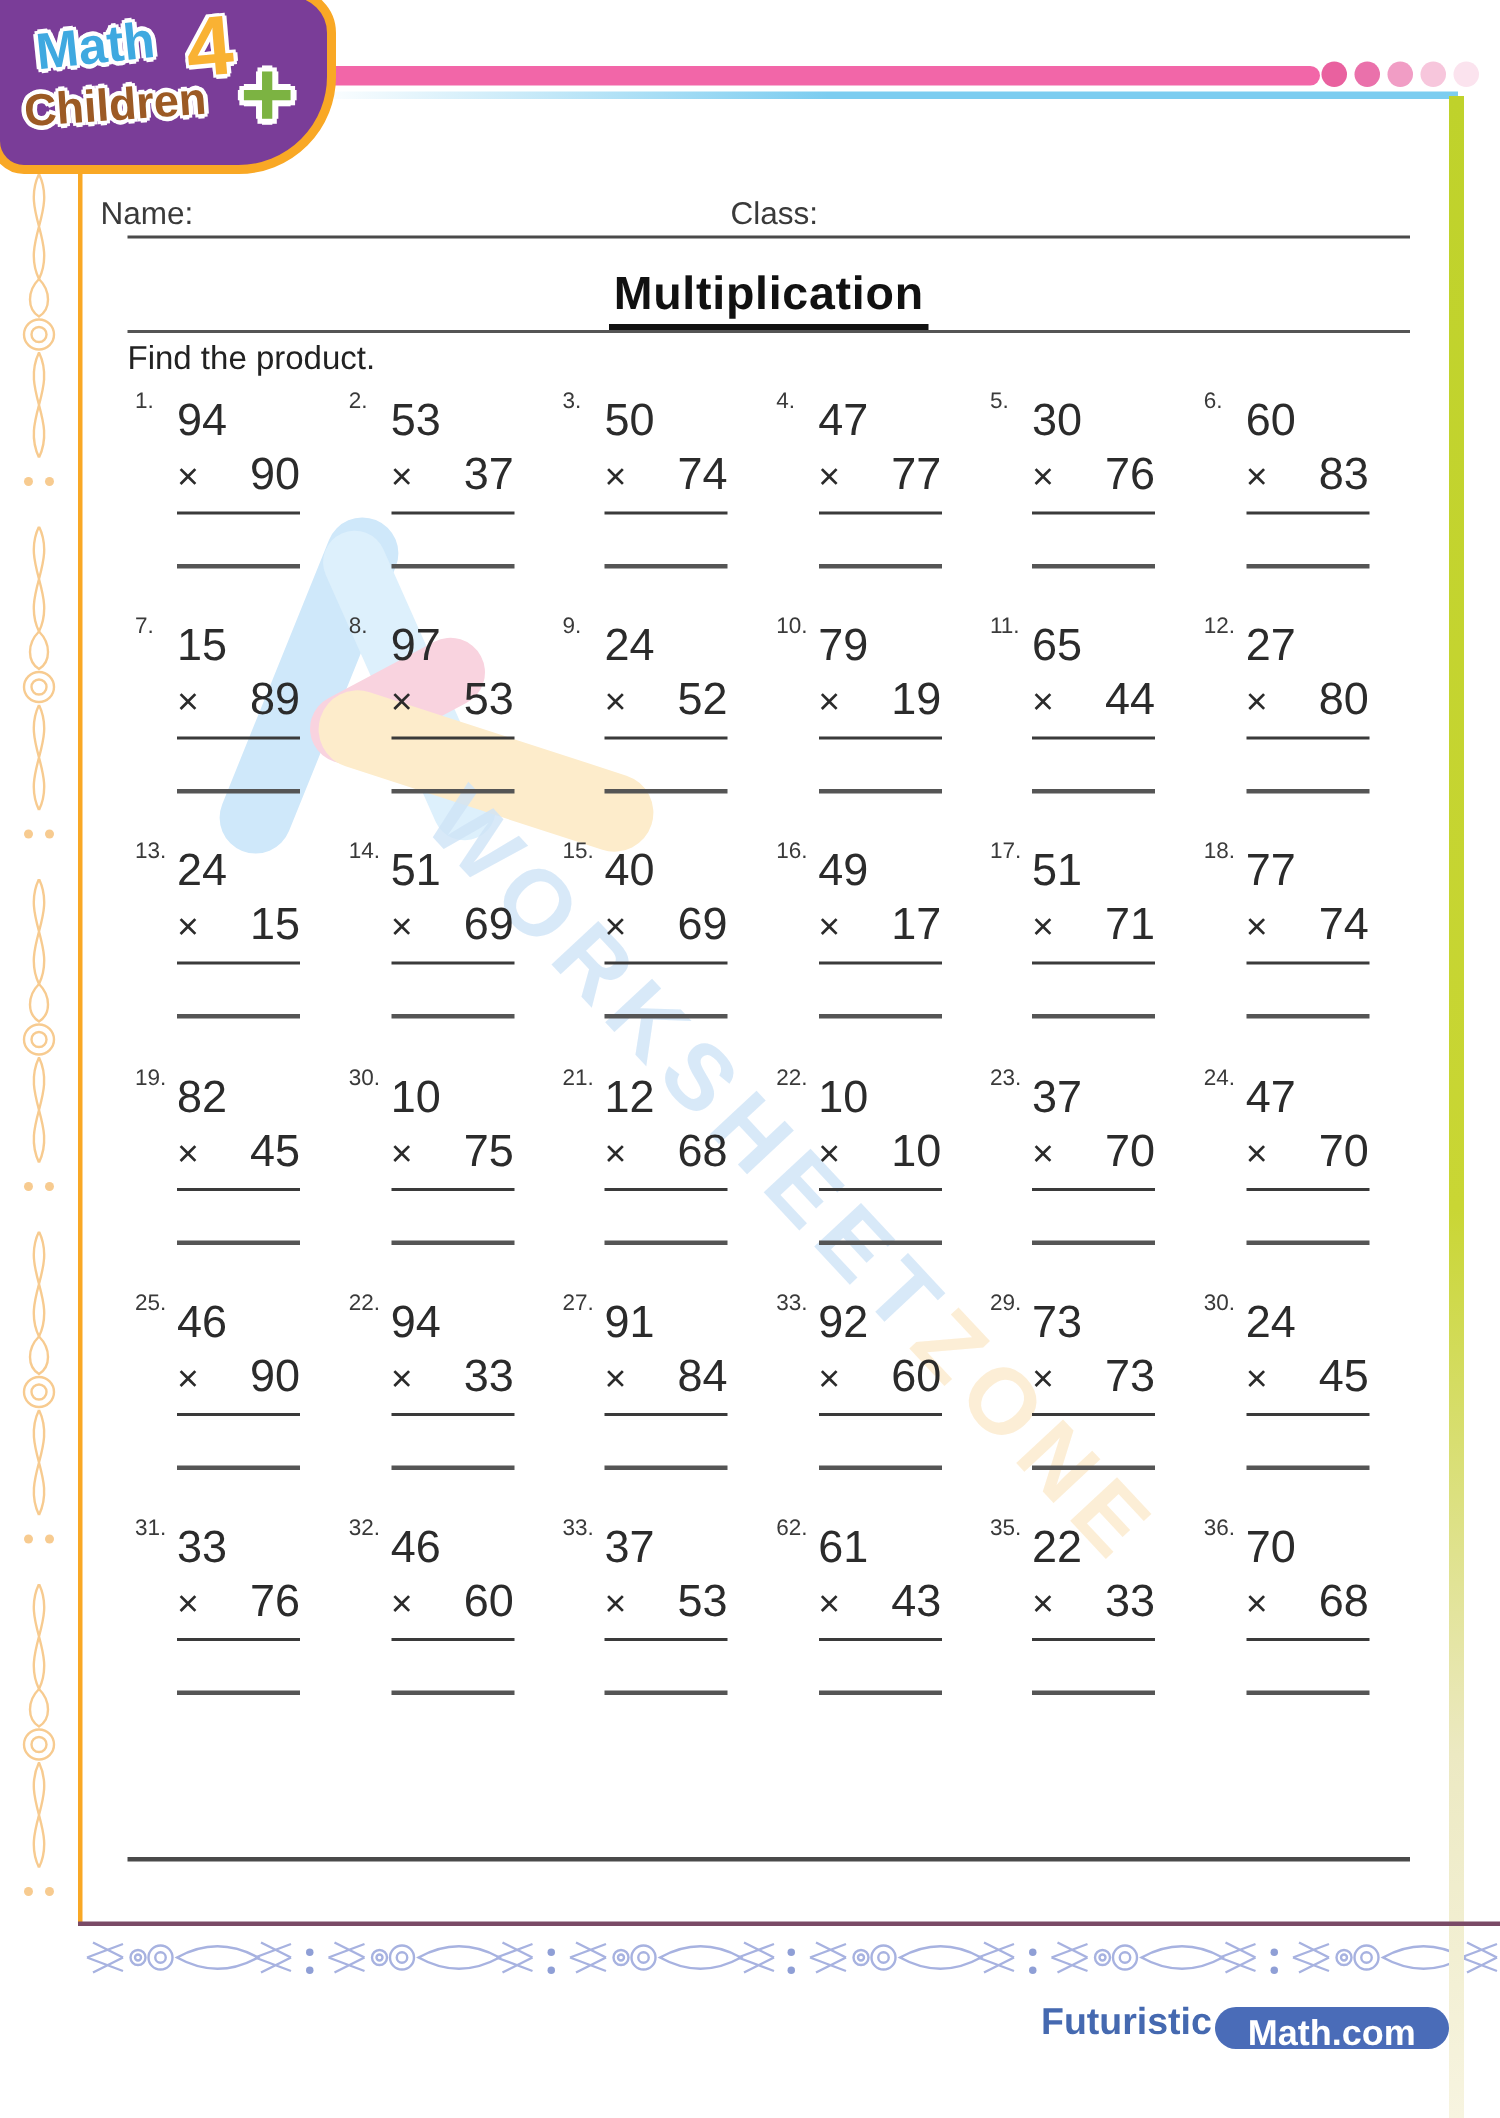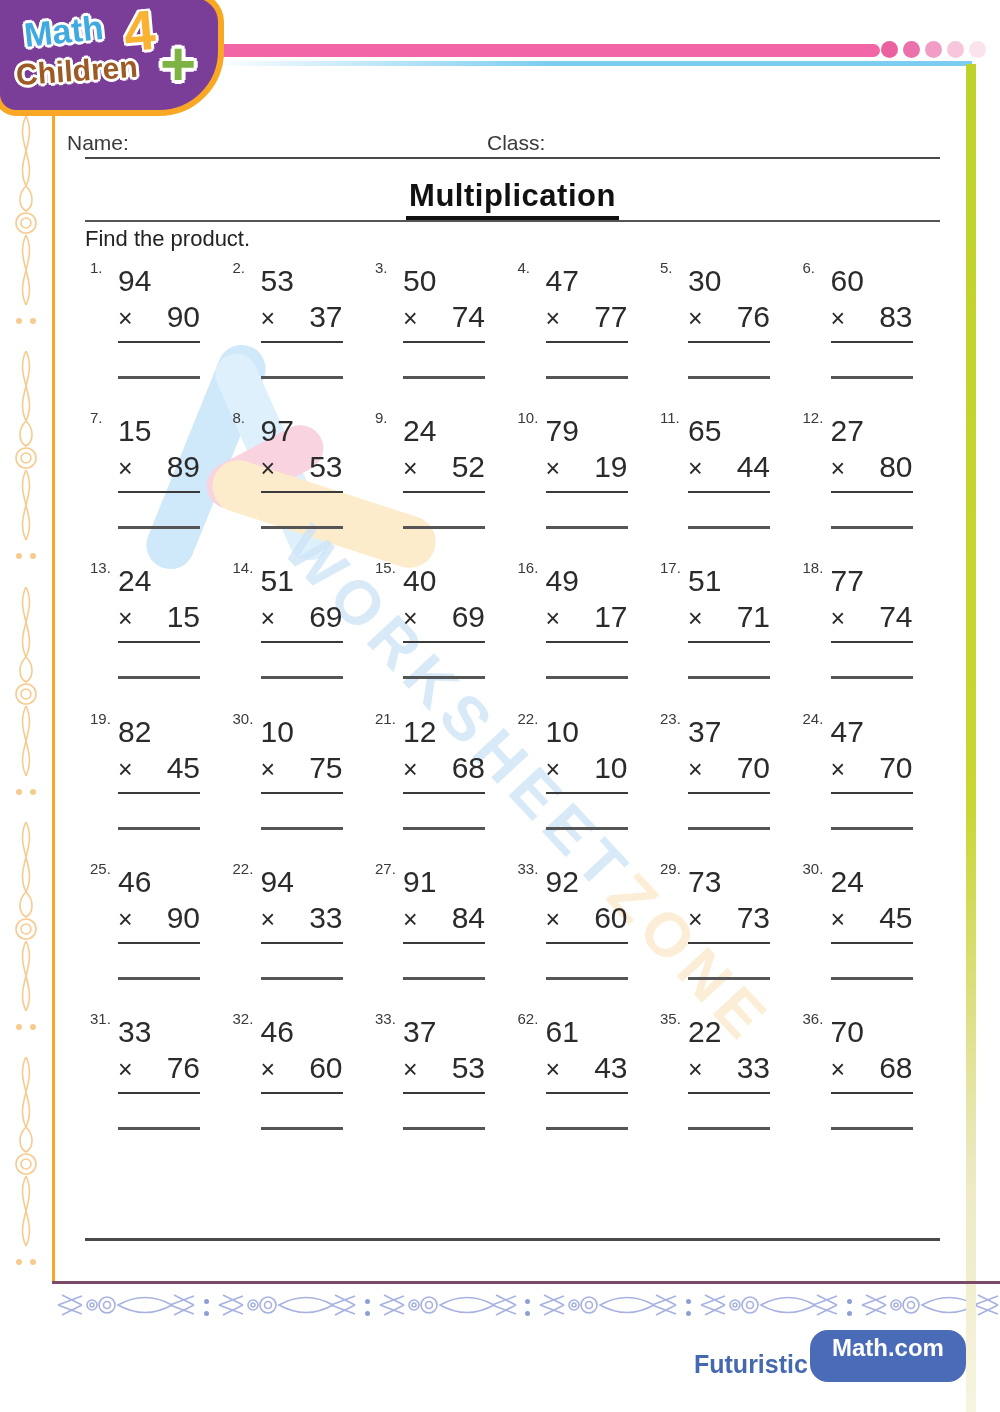--- a/index.html
+++ b/index.html
@@ -36,21 +36,21 @@
   
   .purple-line{position:absolute;left:52px;top:1281px;width:948px;height:3px;background:#7a4a66;z-index:2;}
   .bottom-ornaments{position:absolute;left:56px;top:1292px;width:944px;height:30px;z-index:1;
         display:flex;align-items:center;justify-content:space-between;}
   .sep-dots{display:flex;flex-direction:column;gap:7px;}
   .sep-dots i{width:5px;height:5px;border-radius:50%;background:#8f9fd6;display:block;}
 
   .brand{position:absolute;left:694px;top:1330px;z-index:5;display:flex;align-items:flex-end;cursor:pointer;}
   .brand .prefix{font-size:25px;font-weight:bold;color:#4569b0;letter-spacing:0px;line-height:36px;}
   .brand .pill{margin-left:2px;background:#4a6cb8;color:#fff;font-size:24px;font-weight:bold;
-        height:52px;line-height:36px;padding:0 22px;border-radius:18px;}
+        height:28px;line-height:36px;padding:0 22px;border-radius:18px;}
 
   
   .wm{position:absolute;z-index:0;border-radius:999px;}
   .wm-b1{left:182px;top:338px;width:48px;height:238px;background:#cfe8fa;transform:rotate(22deg);}
   .wm-b2{left:252px;top:346px;width:42px;height:222px;background:#ddf0fc;transform:rotate(-24deg);}
   .wm-p1{left:202px;top:444px;width:126px;height:46px;background:#f9d3df;transform:rotate(-28deg);}
   .wm-o1{left:208px;top:488px;width:232px;height:52px;background:#fdeccb;transform:rotate(18deg);}
   .wm-text{position:absolute;left:322px;top:512px;z-index:0;transform:rotate(47deg);transform-origin:0 0;
         font-size:62px;font-weight:bold;letter-spacing:8px;white-space:nowrap;opacity:.8;}
   .wm-text .p1{color:#cfe4f7;}

